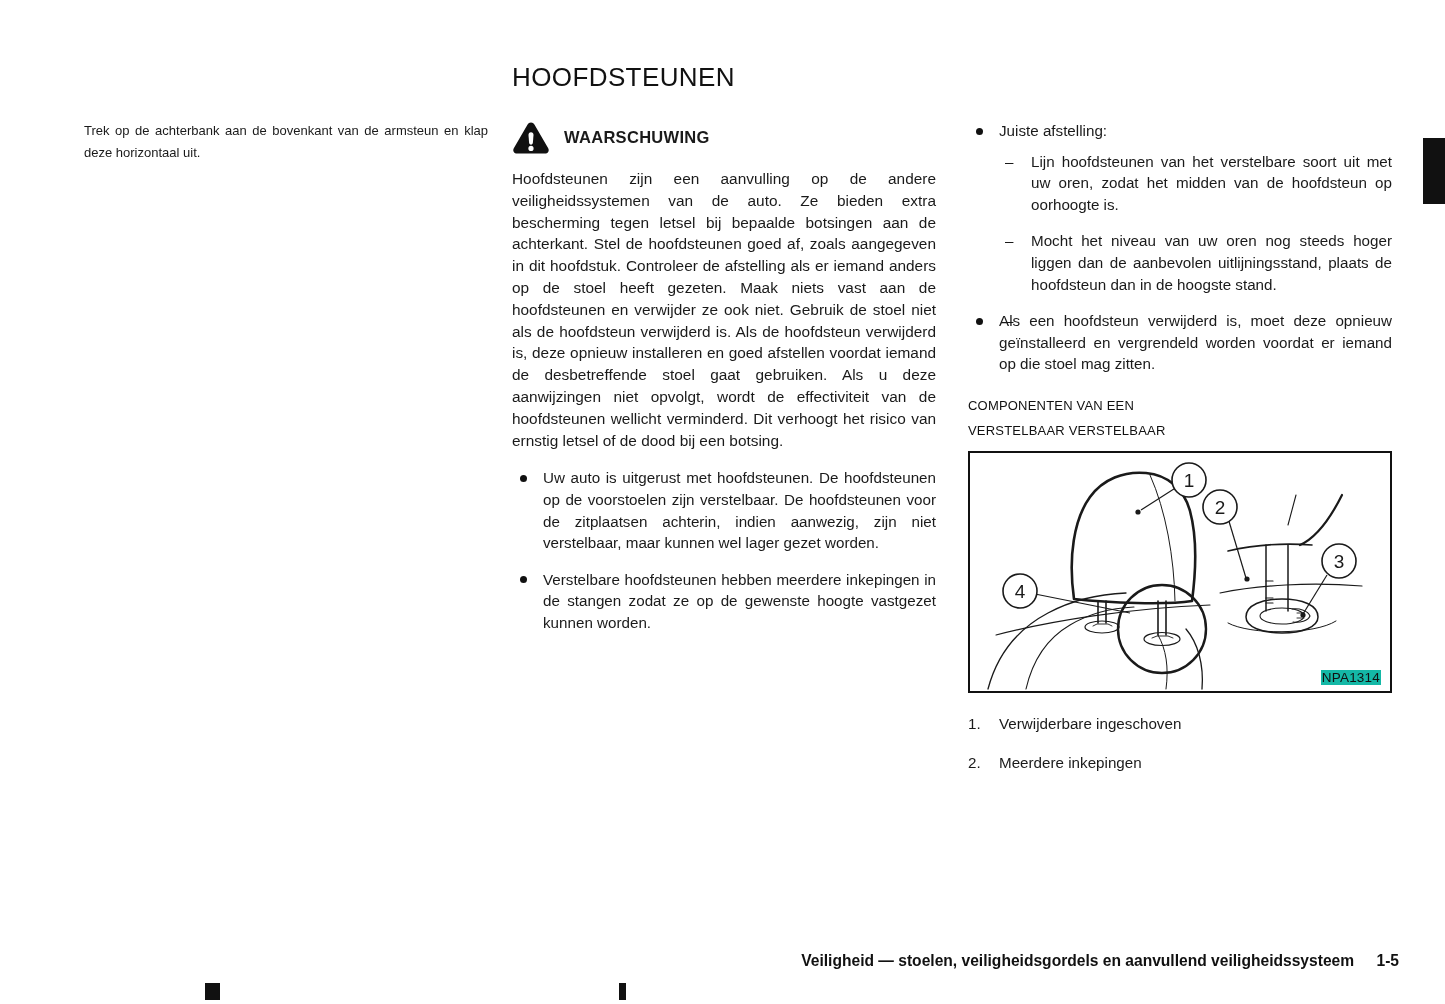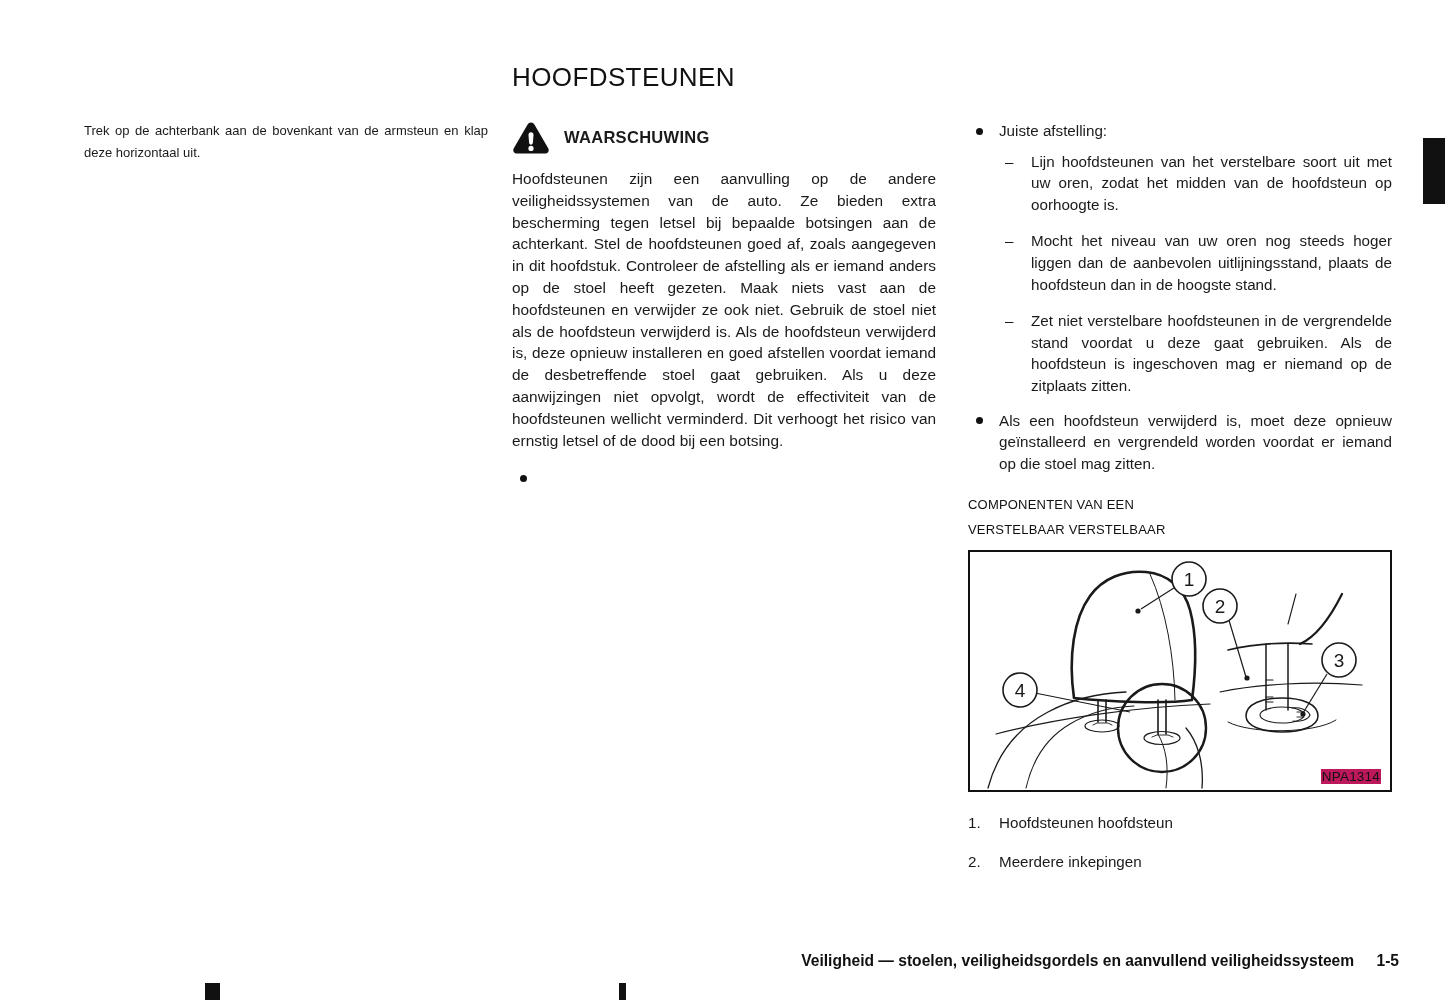--- a/index.html
+++ b/index.html
@@ -144,21 +144,21 @@
     overflow: hidden;
   }
   .figure svg { display: block; }
   .fig-code {
     position: absolute;
     right: 9px;
     bottom: 6px;
     font-size: 13.5px;
     letter-spacing: 0.2px;
     color: #111;
-    background: #be185d;
+    background: #14b8a6;
     padding: 0 1px;
   }
 
   
   ol.legend {
     list-style: none;
     margin: 20px 0 0 0;
     padding: 0;
   }
   ol.legend > li {
@@ -227,20 +227,25 @@
       <circle cx="19" cy="27.4" r="2.6" fill="#fff"></circle>
     </svg>
     <span class="warn-title">WAARSCHUWING</span>
   </div>
 
   <p class="warn-body">Hoofdsteunen zijn een aanvulling op de andere veiligheidssystemen van de auto. Ze bieden extra bescherming tegen letsel bij bepaalde botsingen aan de achterkant. Stel de hoofdsteunen goed af, zoals aangegeven in dit hoofdstuk. Controleer de afstelling als er iemand anders op de stoel heeft gezeten. Maak niets vast aan de hoofdsteunen en verwijder ze ook niet. Gebruik de stoel niet als de hoofdsteun verwijderd is. Als de hoofdsteun verwijderd is, deze opnieuw installeren en goed afstellen voordat iemand de desbetreffende stoel gaat gebruiken. Als u deze aanwijzingen niet opvolgt, wordt de effectiviteit van de hoofdsteunen wellicht verminderd. Dit verhoogt het risico van ernstig letsel of de dood bij een botsing.</p>
 
   <ul class="bul">
     <li>
       <span class="dot"></span>
+      <span>Uw auto is uitgerust met hoofdsteunen. De hoofdsteunen op de voorstoelen zijn verstelbaar. De hoofdsteunen voor de zitplaatsen achterin, indien aanwezig, zijn niet verstelbaar, maar kunnen wel lager gezet worden.</span>
+    </li>
+    <li>
+      <span class="dot"></span>
+      <span>Verstelbare hoofdsteunen hebben meerdere inkepingen in de stangen zodat ze op de gewenste hoogte vastgezet kunnen worden.</span>
     </li>
   </ul>
 </div>
 
 <div class="col col-3">
 
   <ul class="bul">
     <li style="margin-bottom:13px;">
       <span class="dot"></span>
       <span>Juiste afstelling:</span>
@@ -249,21 +254,20 @@
         <li>
           <span class="dash-mark">–</span>
           <span>Lijn hoofdsteunen van het verstelbare soort uit met uw oren, zodat het midden van de hoofdsteun op oorhoogte is.</span>
         </li>
         <li>
           <span class="dash-mark">–</span>
           <span>Mocht het niveau van uw oren nog steeds hoger liggen dan de aanbevolen uitlijningsstand, plaats de hoofdsteun dan in de hoogste stand.</span>
         </li>
         <li>
           <span class="dash-mark">–</span>
-          <span>Zet niet verstelbare hoofdsteunen in de vergrendelde stand voordat u deze gaat gebruiken. Als de hoofdsteun is ingeschoven mag er niemand op de zitplaats zitten.</span>
         </li>
       </ul>
     </li>
 
     <li>
       <span class="dot"></span>
       <span>Als een hoofdsteun verwijderd is, moet deze opnieuw geïnstalleerd en vergrendeld worden voordat er iemand op die stoel mag zitten.</span>
     </li>
   </ul>
 
@@ -350,21 +354,21 @@
         <text x="50" y="145" text-anchor="middle" font-family="Liberation Sans, sans-serif" font-size="19" fill="#1a1a1a">4</text>
       </g>
     </svg>
 
     <span class="fig-code">NPA1314</span>
   </div>
 
   <ol class="legend">
     <li>
       <span class="num">1.</span>
-      <span>Hoofdsteunen hoofdsteun</span>
+      <span>Verwijderbare ingeschoven</span>
     </li>
     <li>
       <span class="num">2.</span>
       <span>Meerdere inkepingen</span>
     </li>
   </ol>
 </div>
 
 <div class="footer">
   <span>Veiligheid — stoelen, veiligheidsgordels en aanvullend veiligheidssysteem</span>

